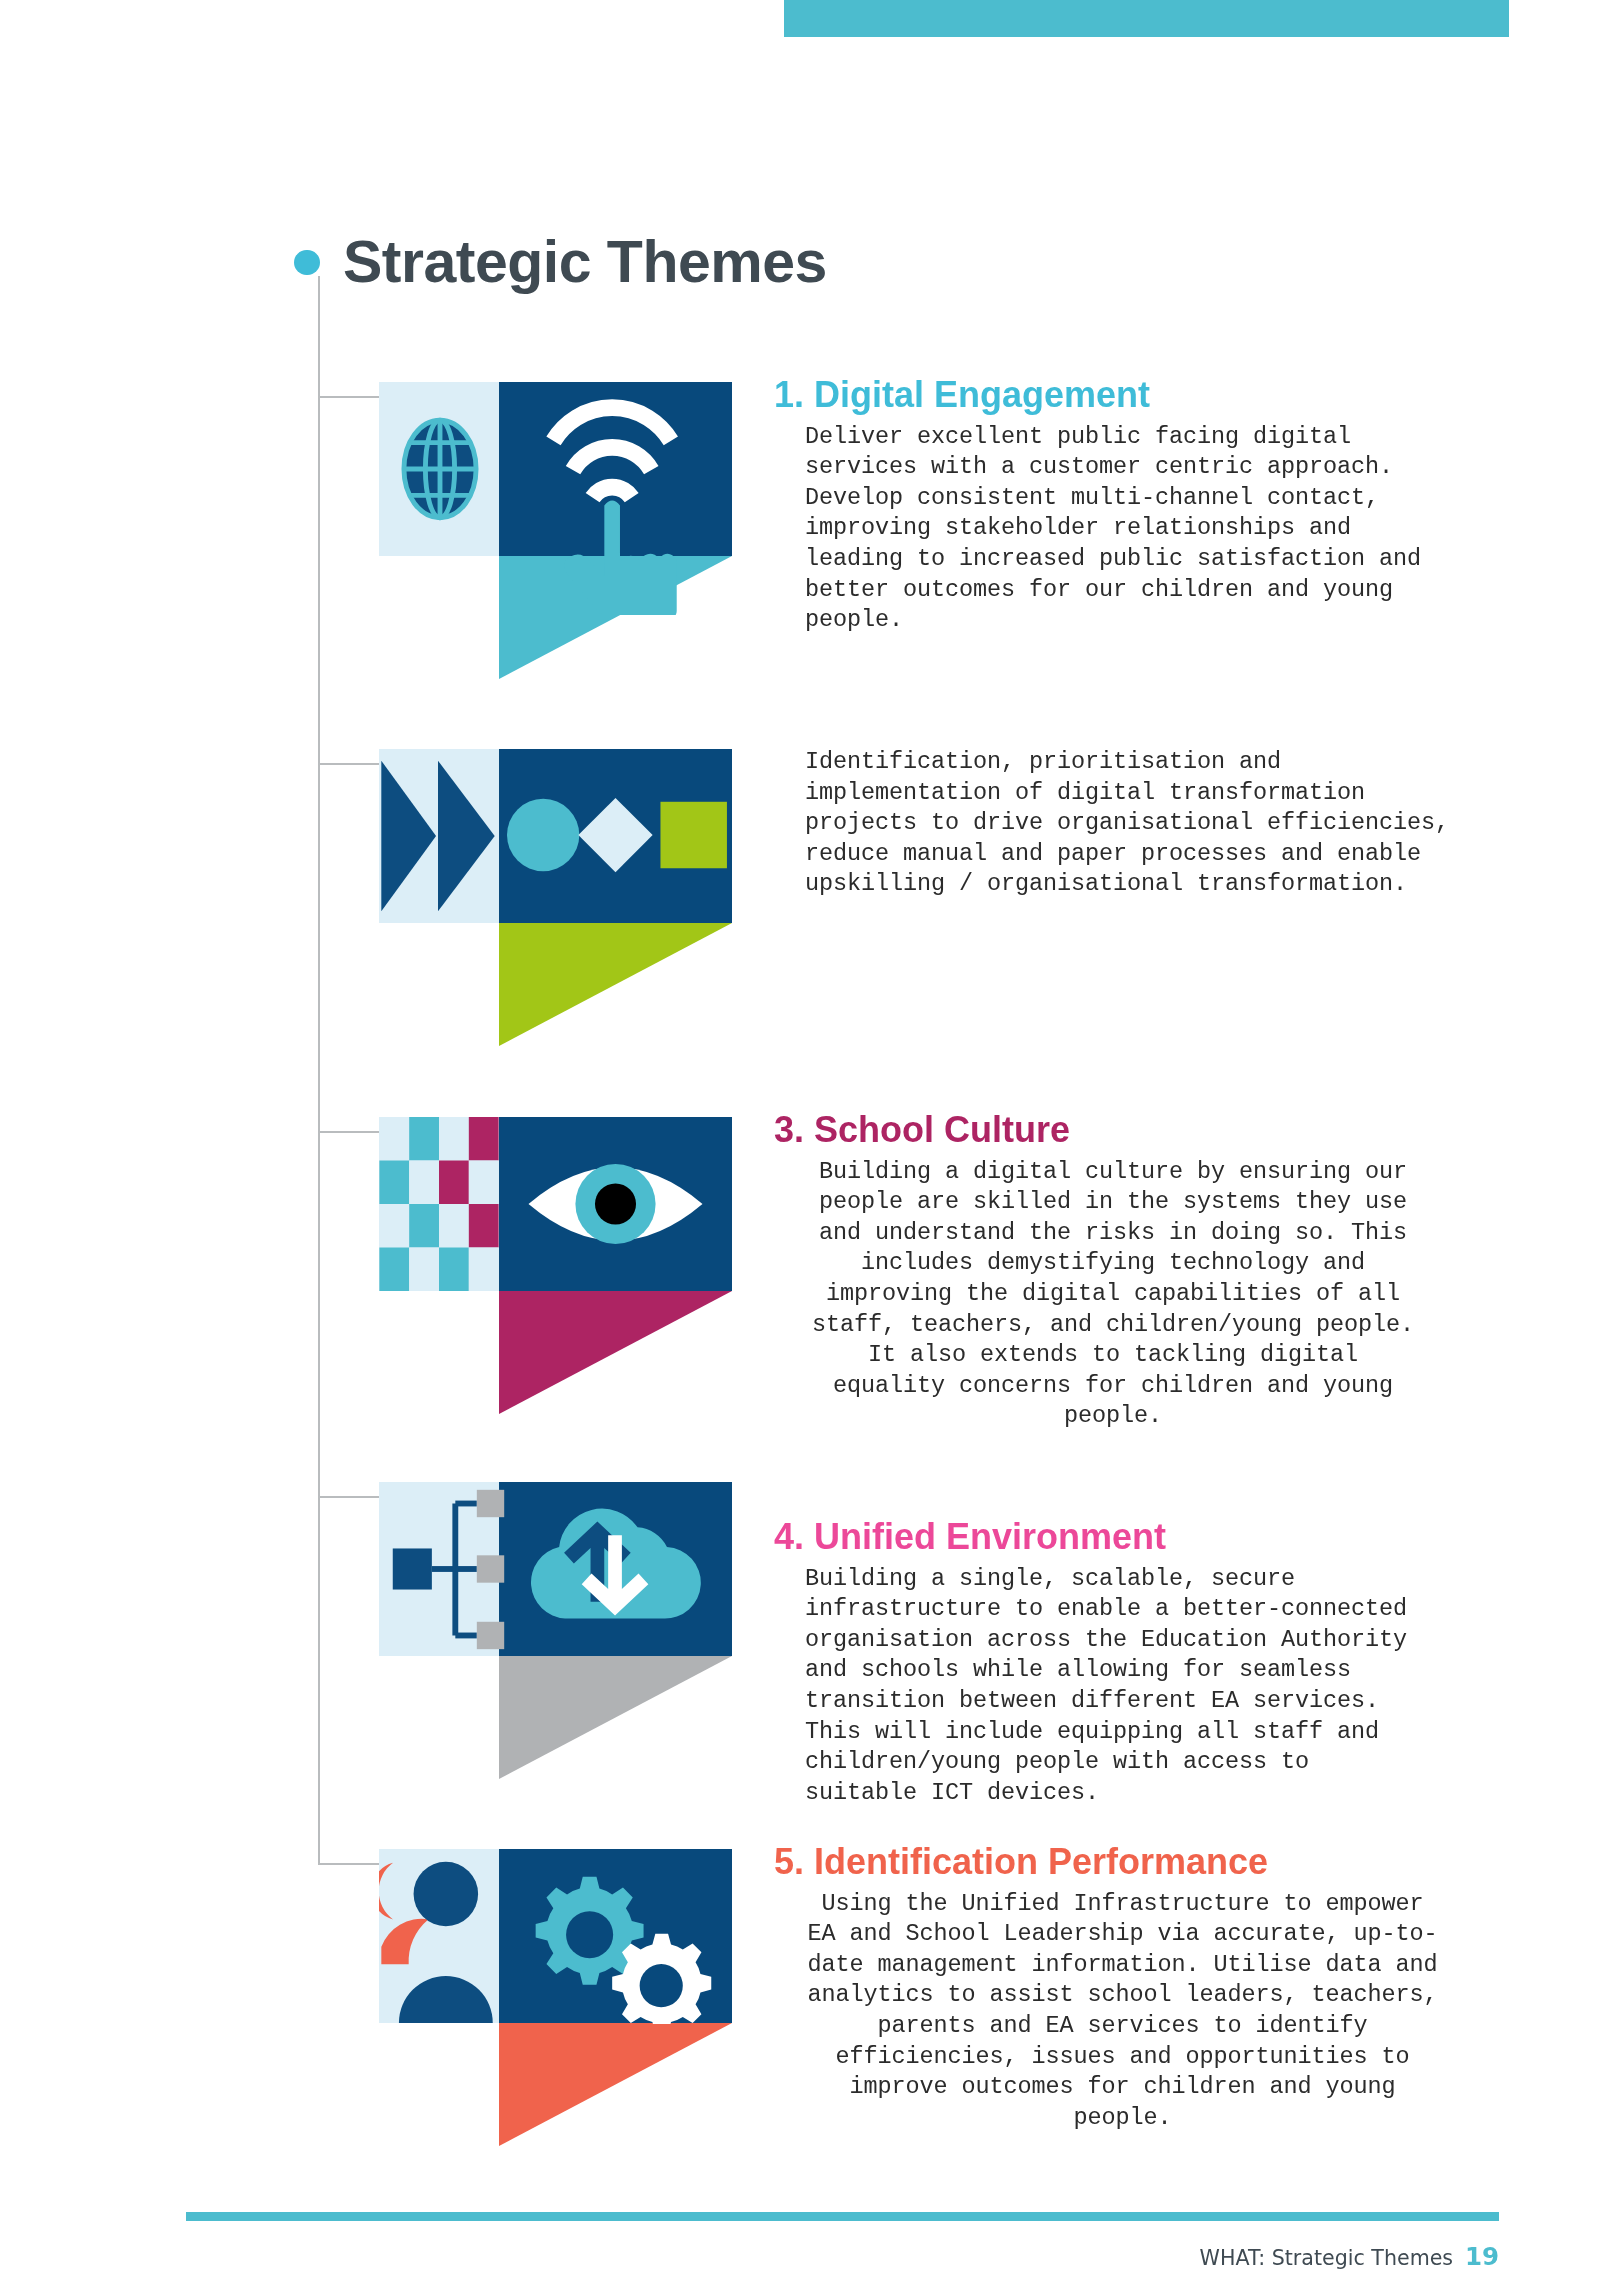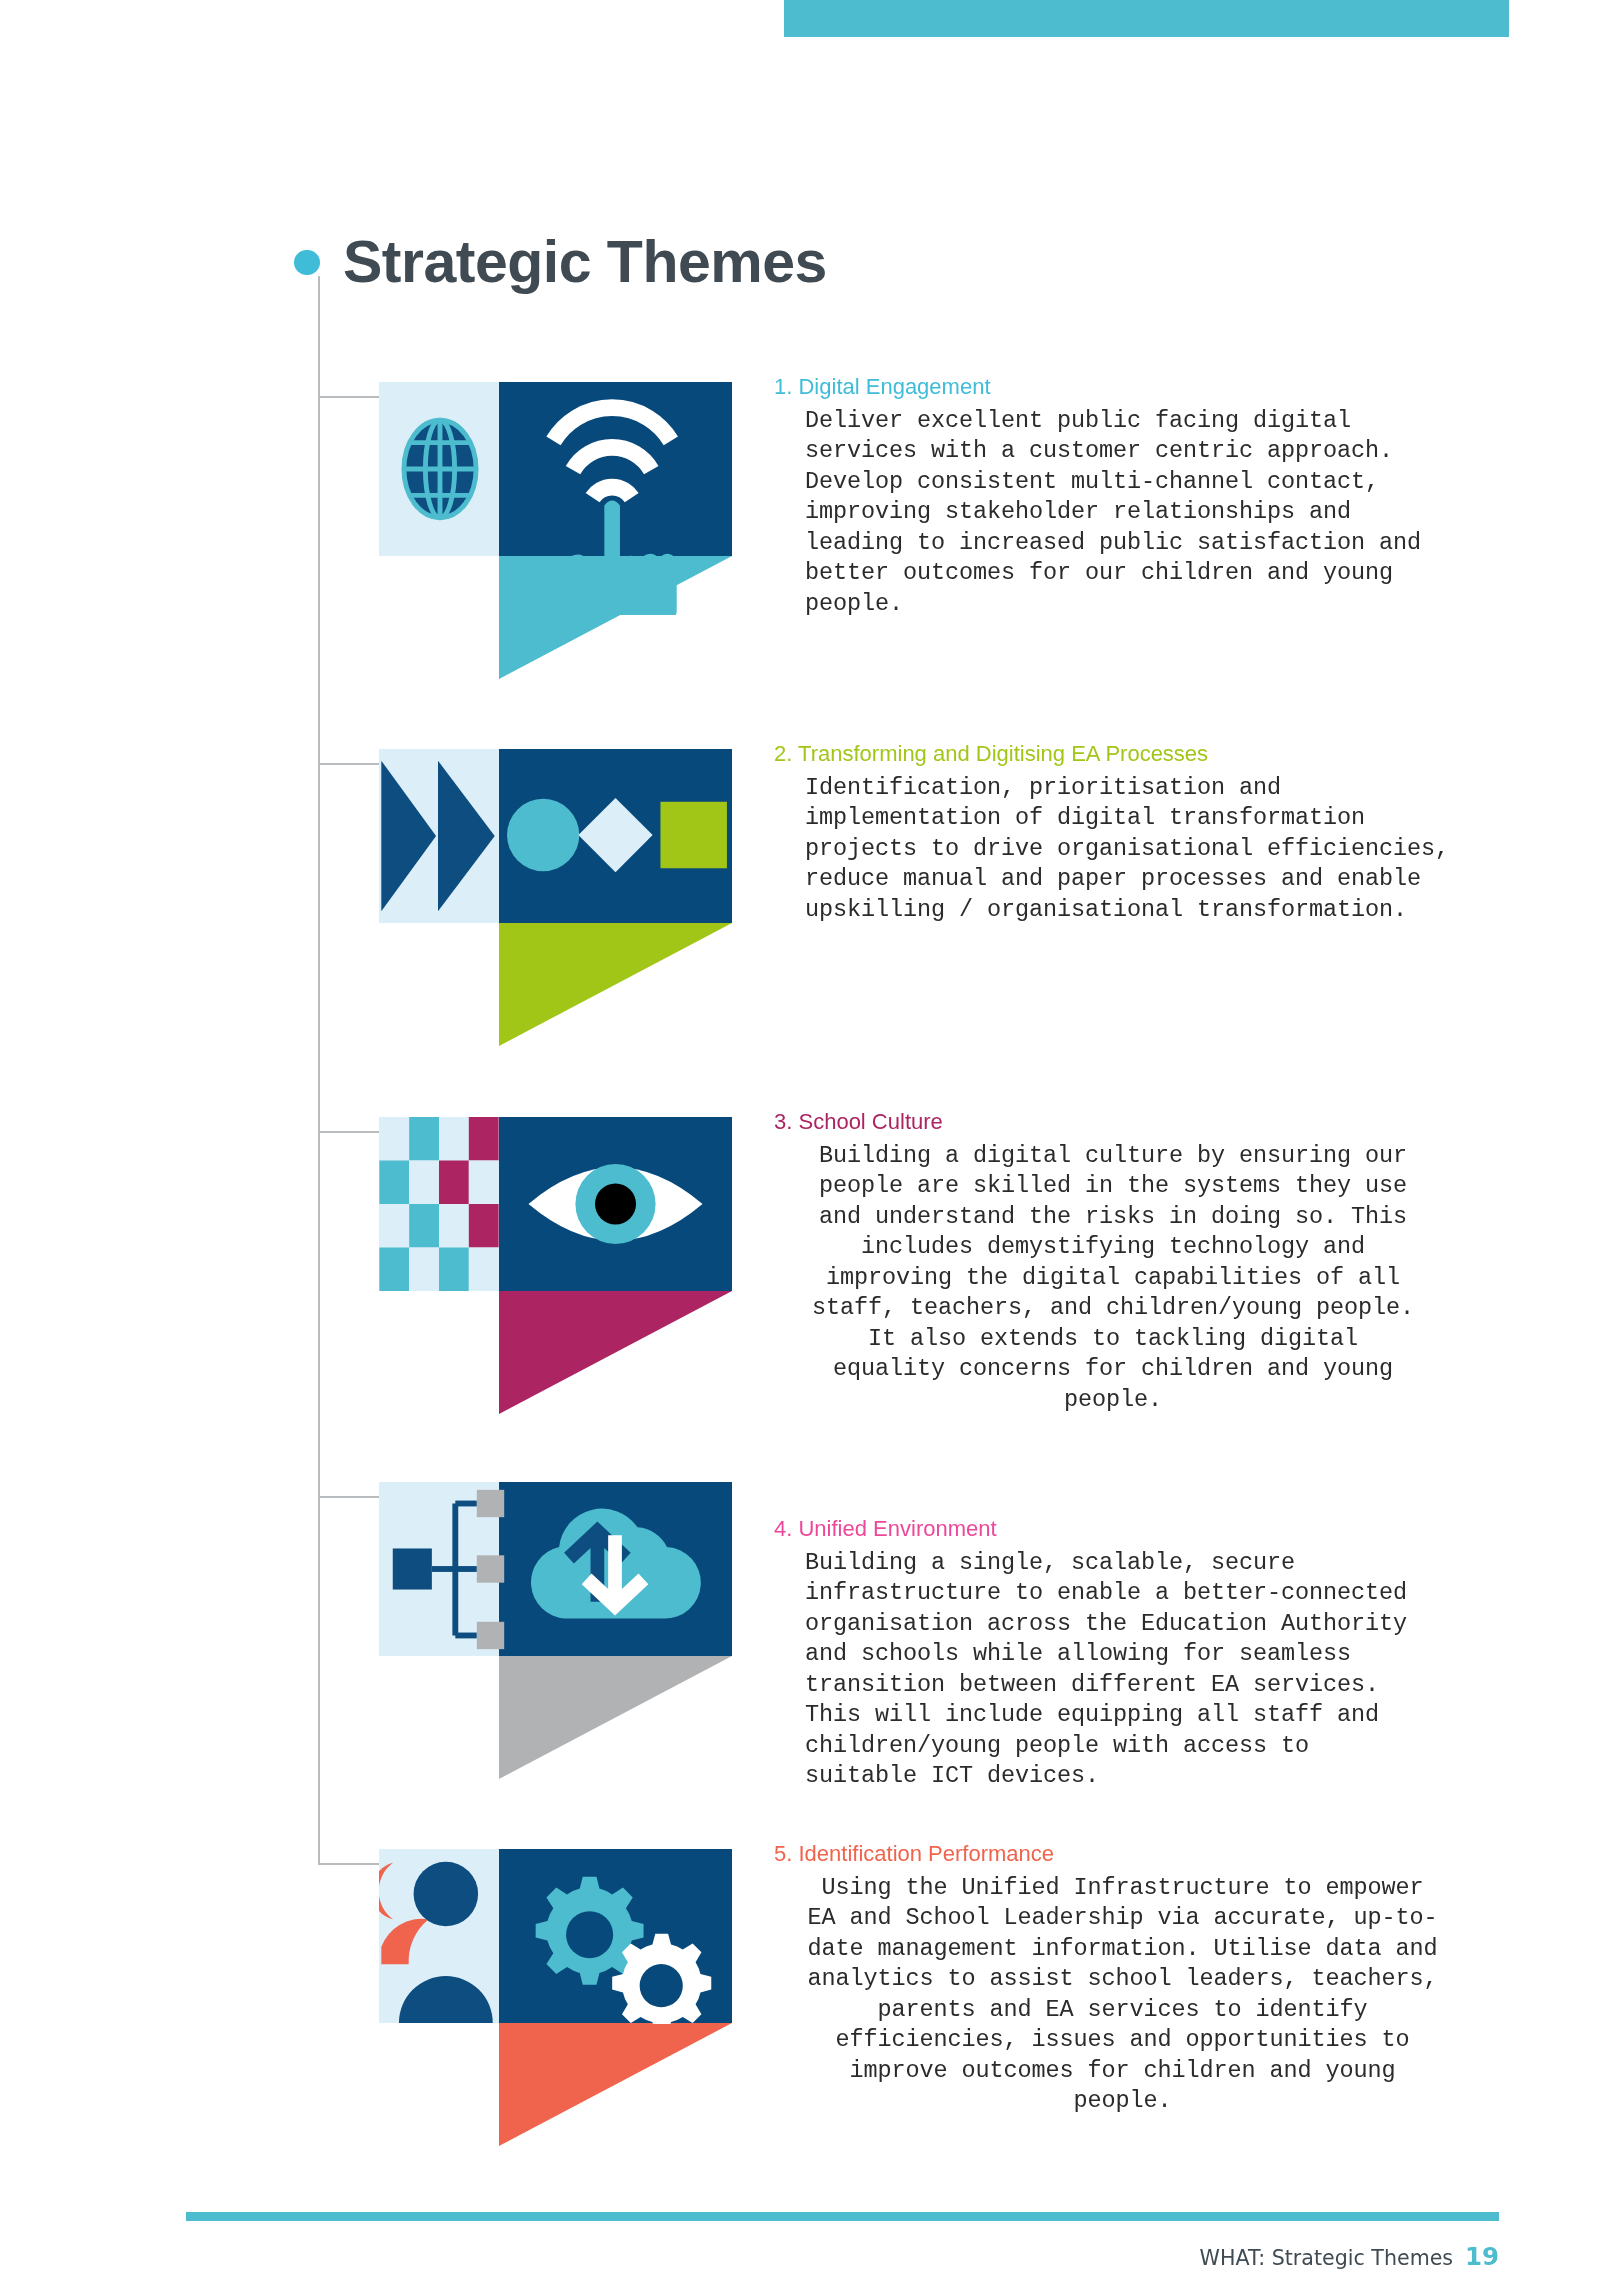--- a/index.html
+++ b/index.html
@@ -84,22 +84,22 @@
     height: 245px;
   }
 
   .theme-body {
     position: absolute;
     left: 456px;
     top: -7.8px;
     width: 686px;
   }
   .theme-head {
-    font-size: 22px;
-    font-weight: normal;
+    font-size: 36px;
+    font-weight: bold;
     line-height: 1.16;
     white-space: nowrap;
   }
   .theme-num { }
   .theme-desc {
     margin-top: 5.9px;
     margin-left: 31px;
     font-size: 25px;
     line-height: 1.30;
     color: #2b2b2b;
@@ -223,24 +223,20 @@
         </svg>
 
         <svg style="position:absolute;left:120px;top:0px;" width="233" height="174" viewBox="0 0 238 178">
           <circle cx="45" cy="88" r="37" fill="#4cbcce"></circle>
           <polygon points="119,50 157,88 119,126 81,88" fill="#dceef7"></polygon>
           <rect x="165" y="54" width="68" height="68" fill="#a2c617"></rect>
         </svg>
       </div>
     </div>
     <div class="theme-body">
-      <div class="theme-head" style="color:#a2c617;">
-        <span class="theme-num">2.</span>
-        <span>Transforming and Digitising EA Processes</span>
-      </div>
       <div class="theme-desc" style="width:649px;">Identification, prioritisation and implementation of digital transformation projects to drive organisational efficiencies, reduce manual and paper processes and enable upskilling / organisational transformation.</div>
     </div>
   </div>
 
   <div class="theme" style="top:1117px;">
     <div class="theme-tick"></div>
     <div class="theme-icon">
       <div class="icon-wrap">
         <div class="panel-left"></div>
         <div class="panel-right"></div>

